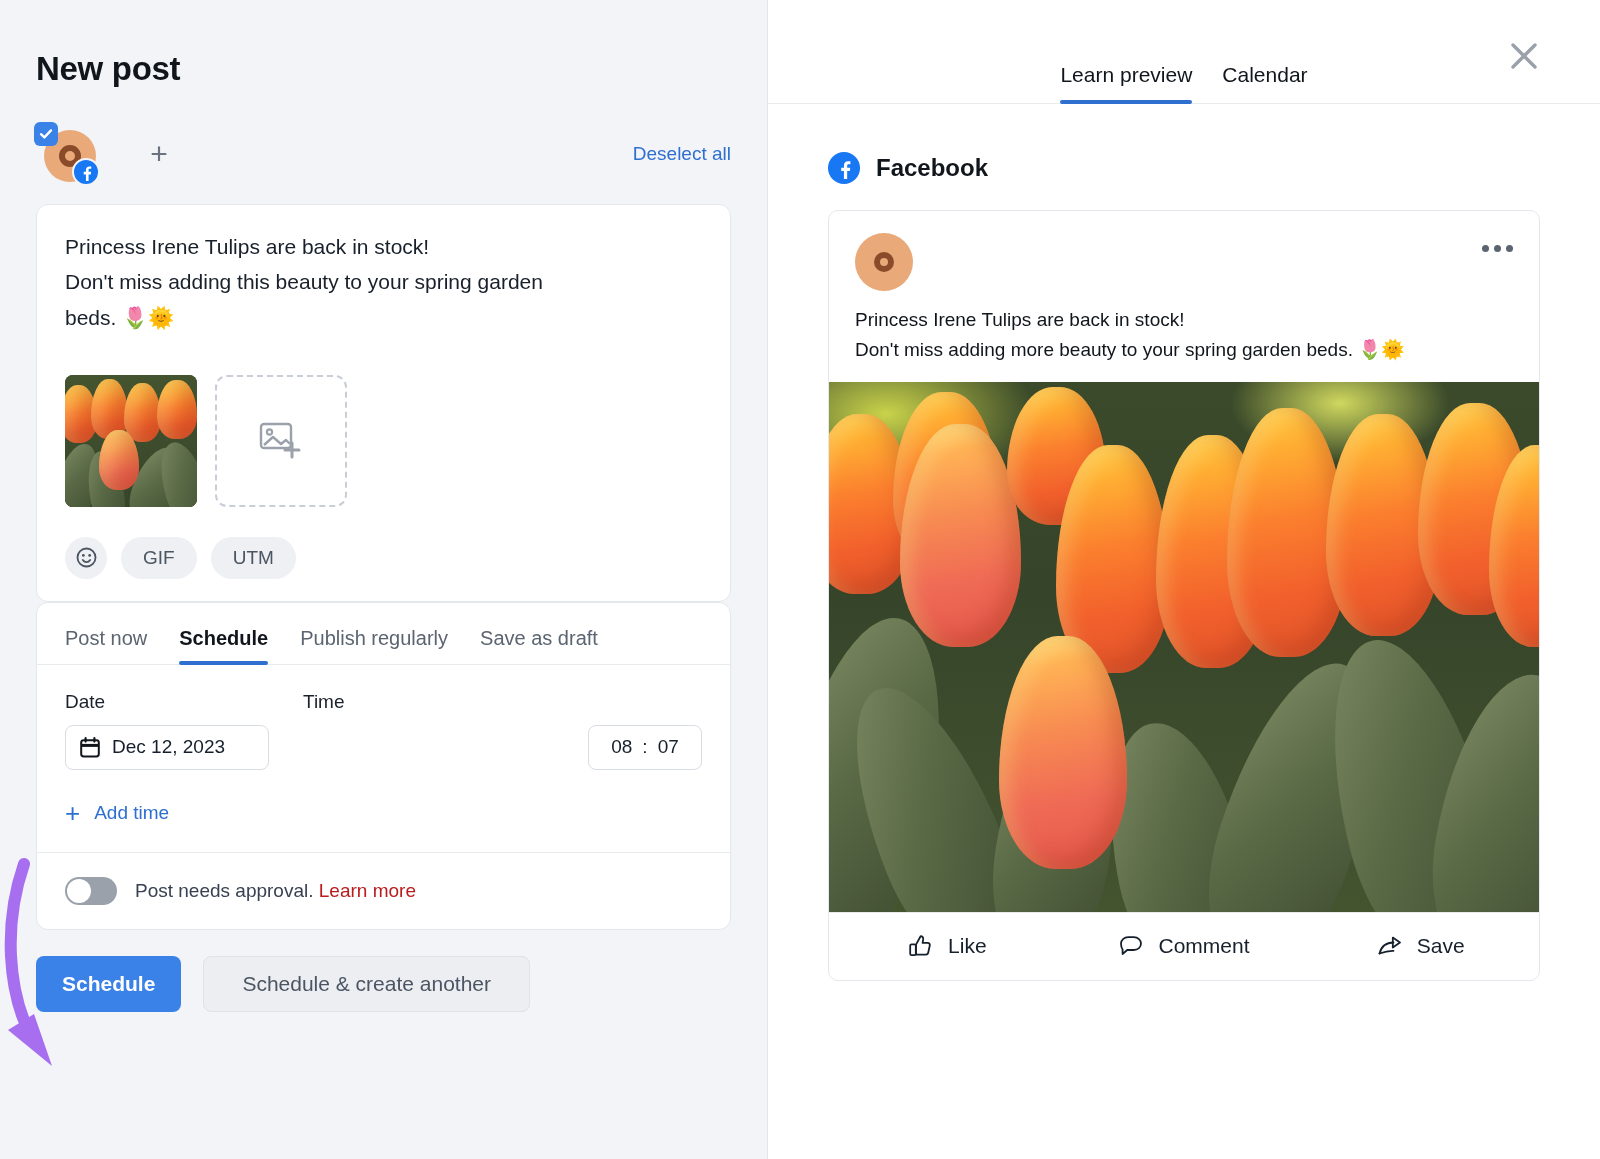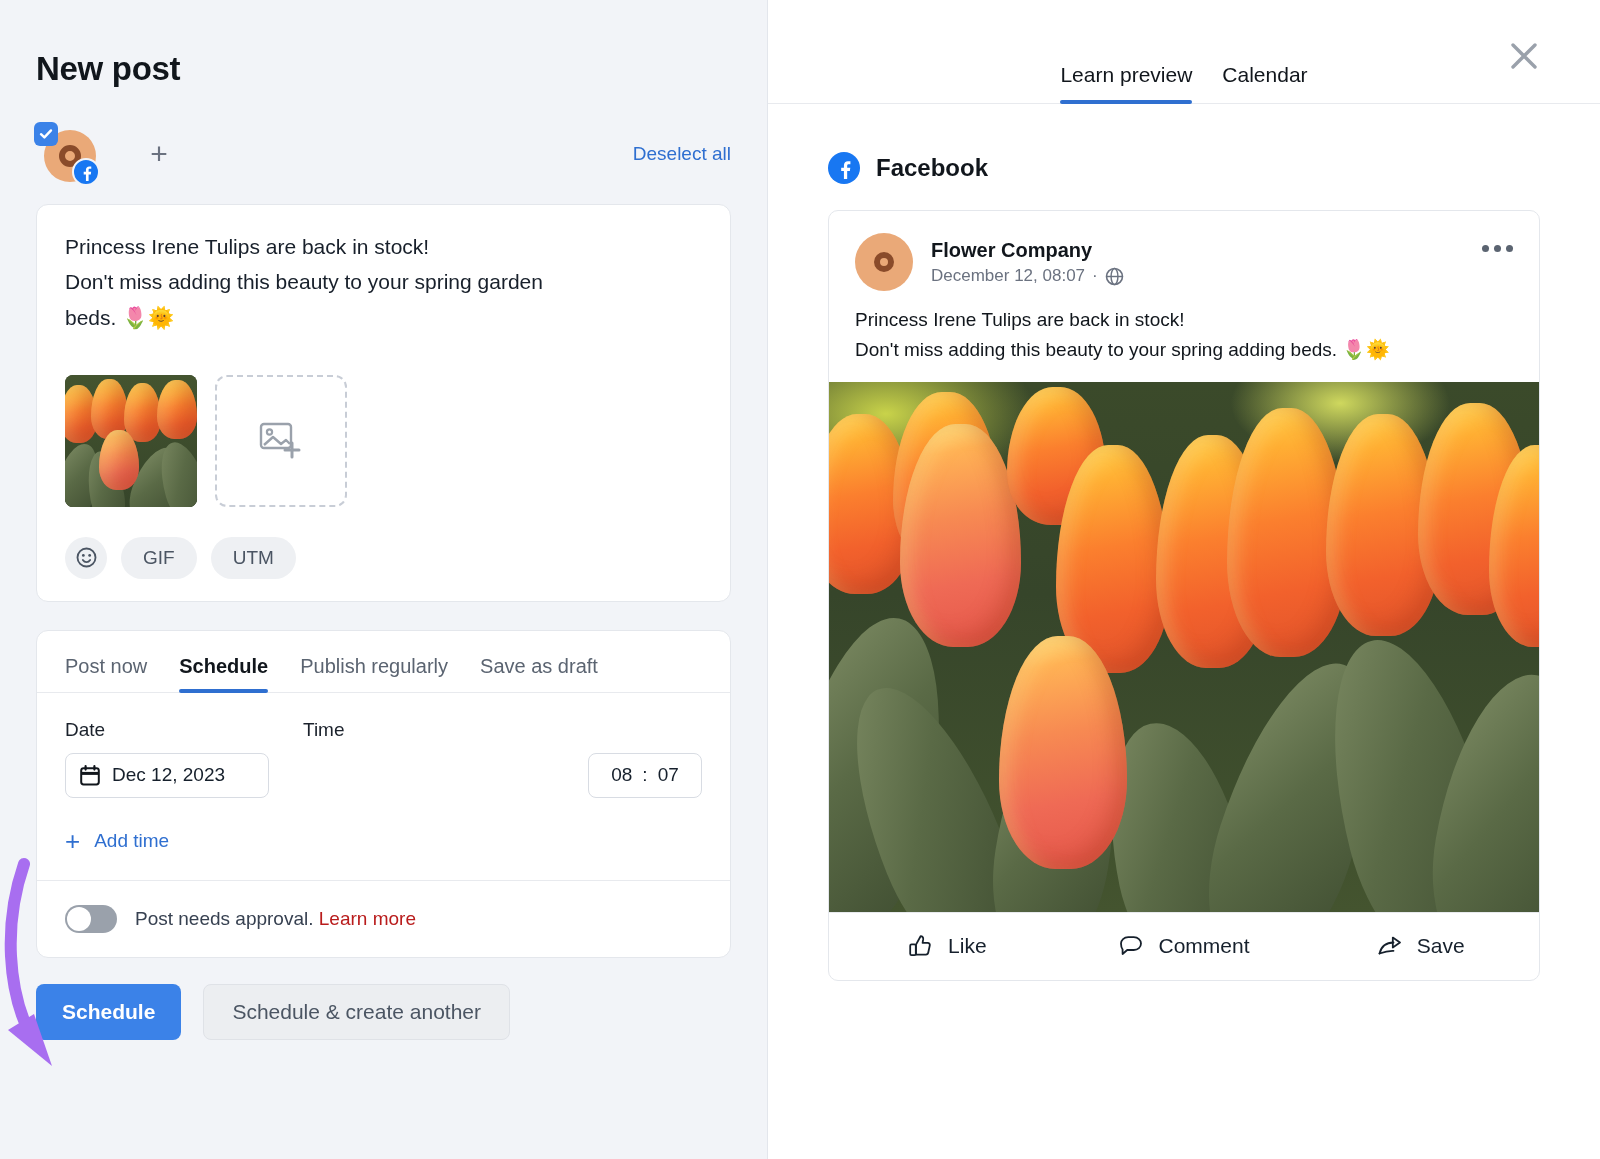--- a/index.html
+++ b/index.html
@@ -79,21 +79,21 @@
   }
   .chips { display:flex; gap:14px; margin-top:30px; align-items:center; }
   .chip {
     height:42px; border-radius:21px; background:#eef0f3;
     display:flex; align-items:center; justify-content:center;
     font-size:19px; color:#4b5563; padding:0 22px; cursor:pointer;
   }
   .chip.icon-chip { width:42px; padding:0; }
 
   
-  .sched { margin-top:28px; }
+  .sched { }
   .tabs {
     display:flex; gap:32px; padding:0 28px;
     border-bottom:1px solid #e8eaee; height:62px; align-items:flex-end;
   }
   .tab {
     font-size:20px; color:#5b6471; padding-bottom:14px; cursor:pointer;
     position:relative; white-space:nowrap;
   }
   .tab.active { color:#11161c; font-weight:bold; }
   .tab.active:after {
@@ -137,21 +137,21 @@
   .approval-text a { color:#b91c1c; text-decoration:none; cursor:pointer; }
 
   
   .footer-btns { display:flex; gap:22px; margin-top:26px; }
   .btn-primary {
     height:56px; padding:0 26px; border-radius:8px; border:none;
     background:#3b82e8; color:#fff; font-size:21px; font-weight:bold;
     cursor:pointer; font-family:inherit;
   }
   .btn-secondary {
-    height:56px; padding:0 28px; border-radius:8px;
+    height:56px; padding:0 38px; border-radius:8px;
     background:#eceef1; color:#4b5563; font-size:21px;
     border:1px solid #dfe2e7; cursor:pointer; font-family:inherit;
   }
 
   
   .arrow-anno { position:absolute; left:-6px; top:852px; width:120px; height:230px; pointer-events:none; }
 
   
   .right { flex:1; height:1159px; background:#fff; position:relative; }
   .right-tabs {
@@ -383,42 +383,30 @@
           </svg>
         </div>
         <div class="network-name">Facebook</div>
       </div>
 
       <div class="fbcard">
         <div class="fbcard-head">
           <div class="fb-avatar">
             <div class="avatar-ring"></div>
           </div>
-          <div class="fb-meta">
-            <div class="fb-name">Flower Company</div>
-            <div class="fb-time">
-              <span>December 12, 08:07</span>
-              <span>·</span>
-              <svg width="19" height="19" viewBox="0 0 20 20" aria-hidden="true">
-                <circle cx="10" cy="10" r="8.4" fill="none" stroke="#6b7280" stroke-width="1.7"></circle>
-                <ellipse cx="10" cy="10" rx="3.6" ry="8.4" fill="none" stroke="#6b7280" stroke-width="1.5"></ellipse>
-                <path d="M1.8 10h16.4" stroke="#6b7280" stroke-width="1.5"></path>
-              </svg>
-            </div>
-          </div>
           <div class="fb-dots">
             <i></i>
               <i></i>
               <i></i>
           </div>
         </div>
 
         <div class="fb-body">
           <span>Princess Irene Tulips are back in stock!</span><br>
-          <span>Don't miss adding this beauty to your spring adding beds. 🌷🌞</span>
+          <span>Don't miss adding more beauty to your spring garden beds. 🌷🌞</span>
         </div>
 
         <div class="fb-photo">
           <div class="tulips">
             <div class="bg-foliage"></div>
             <div class="leaf" style="left:-5%;top:44%;width:20%;height:62%;transform:rotate(12deg);"></div>
             <div class="leaf" style="left:6%;top:56%;width:17%;height:55%;transform:rotate(-22deg);"></div>
             <div class="leaf" style="left:24%;top:60%;width:16%;height:50%;transform:rotate(9deg);"></div>
             <div class="leaf" style="left:40%;top:64%;width:18%;height:48%;transform:rotate(-12deg);"></div>
             <div class="leaf" style="left:56%;top:52%;width:19%;height:60%;transform:rotate(18deg);"></div>

